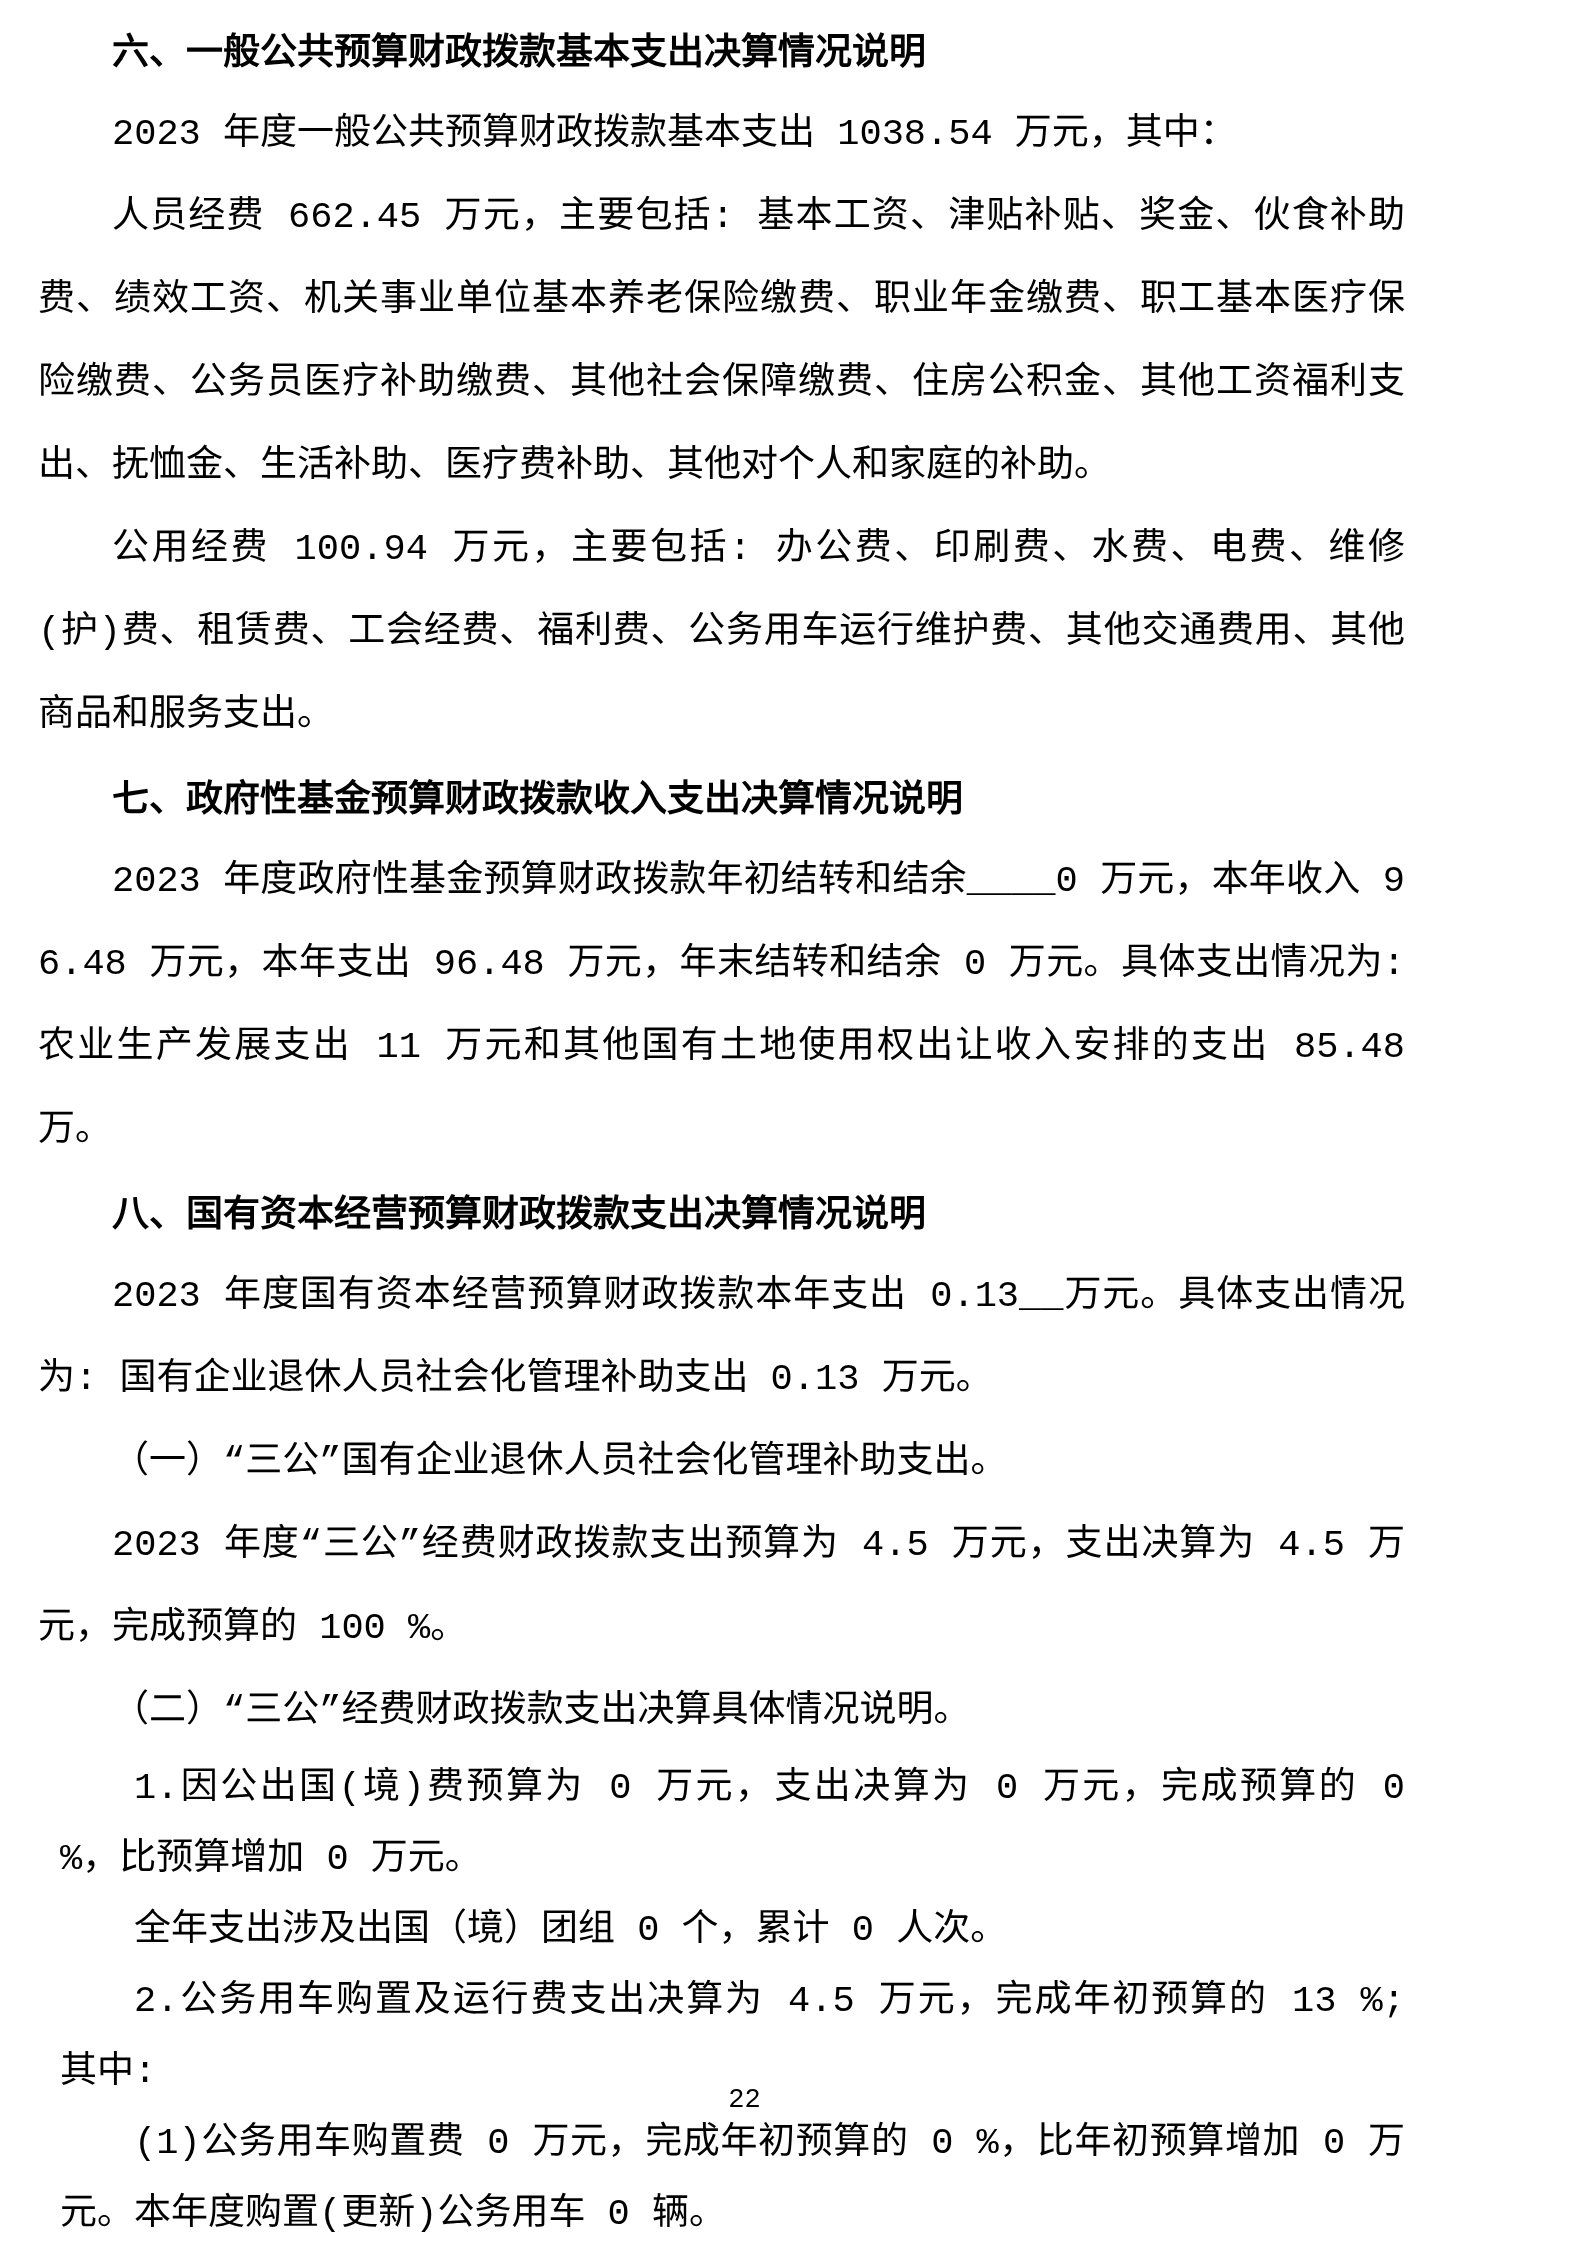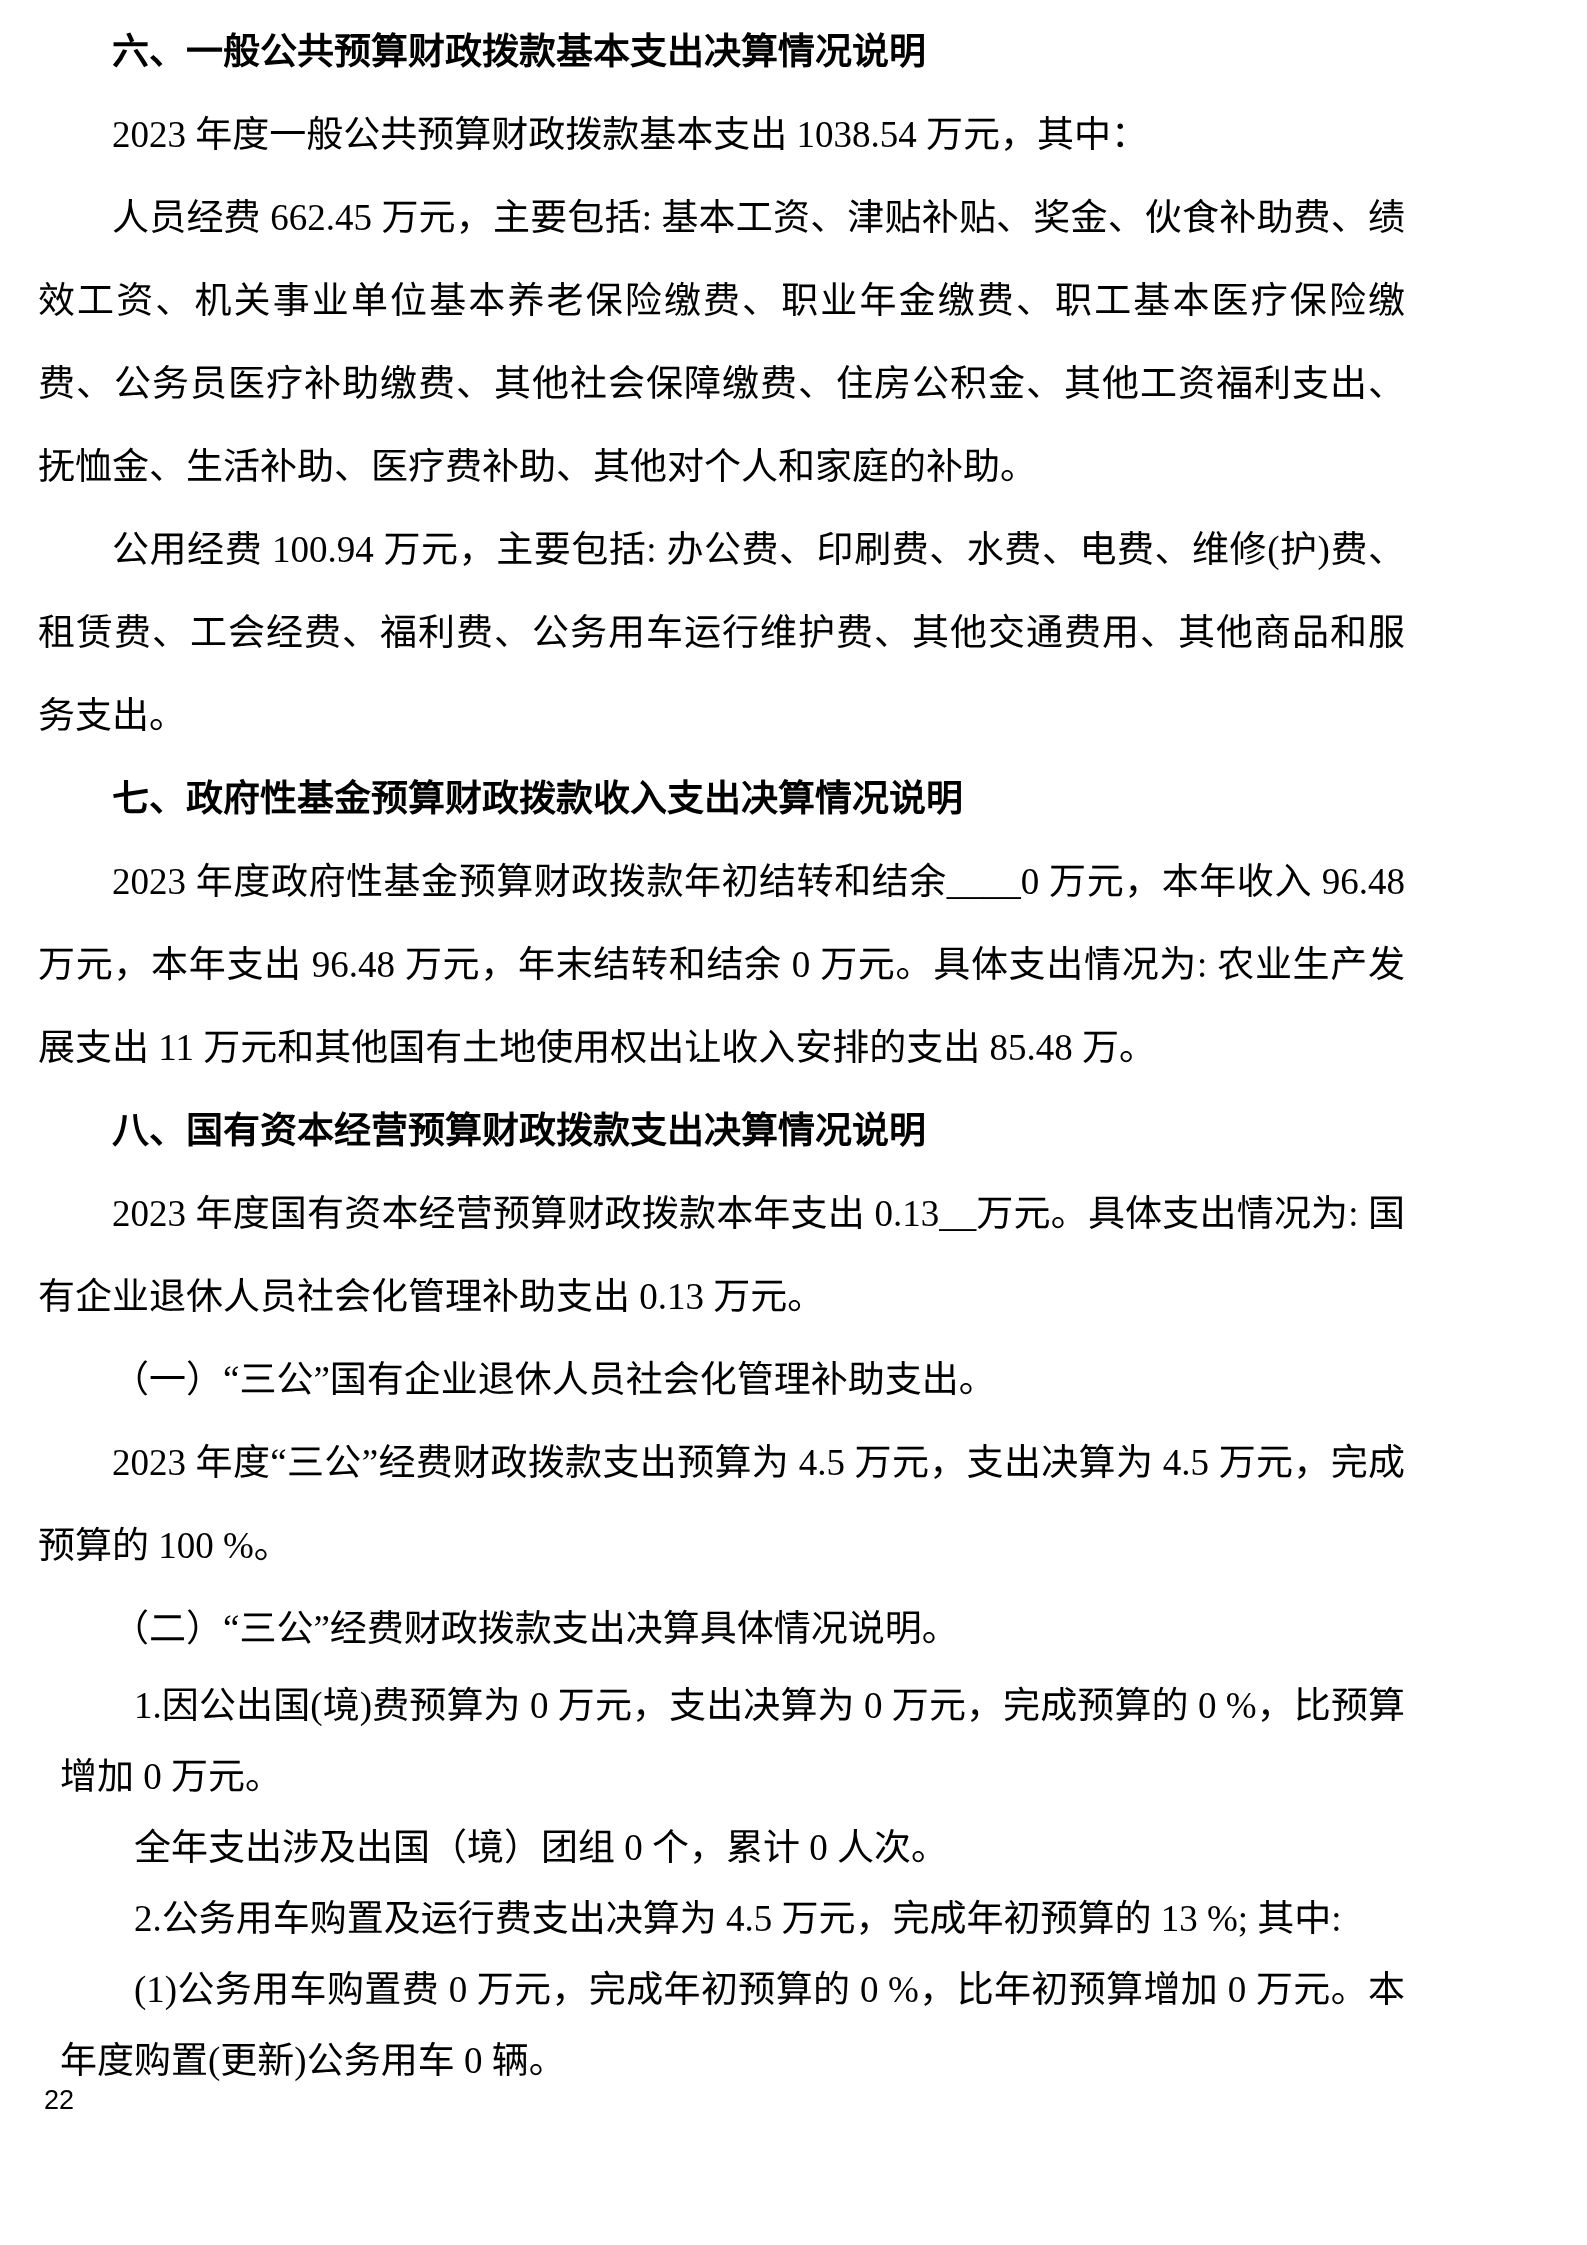--- a/index.html
+++ b/index.html
@@ -18,42 +18,44 @@
     overflow: hidden;
     background: #ffffff;
   }
   .para {
     font-size: 37px;
     line-height: 83px;
     text-align: justify;
     text-justify: inter-character;
     text-indent: 74px;
     word-break: break-all;
+    font-family: Liberation Mono, monospace;
   }
   .para-tight {
     line-height: 71px;
     margin-left: 22px;
   }
   .heading {
     font-family: "Liberation Sans", "DejaVu Sans", sans-serif;
     font-weight: bold;
     font-size: 37px;
     line-height: 83px;
     text-indent: 74px;
     text-align: justify;
     word-break: break-all;
   }
   .page-number {
     position: absolute;
     top: 2085px;
     left: 0;
     width: 100%;
+    text-align: center;
     font-size: 27px;
     line-height: 30px;
-    font-family: Liberation Sans, sans-serif;
+    font-family: Liberation Mono, monospace;
     padding-left: 44px;
   }
 </style>
 </head>
 <body>
 
 <div class="page">
   <p class="heading">六、一般公共预算财政拨款基本支出决算情况说明</p>
   <p class="para">2023 年度一般公共预算财政拨款基本支出 1038.54 万元，其中：</p>
   <p class="para">人员经费 662.45 万元，主要包括: 基本工资、津贴补贴、奖金、伙食补助费、绩效工资、机关事业单位基本养老保险缴费、职业年金缴费、职工基本医疗保险缴费、公务员医疗补助缴费、其他社会保障缴费、住房公积金、其他工资福利支出、抚恤金、生活补助、医疗费补助、其他对个人和家庭的补助。</p>

